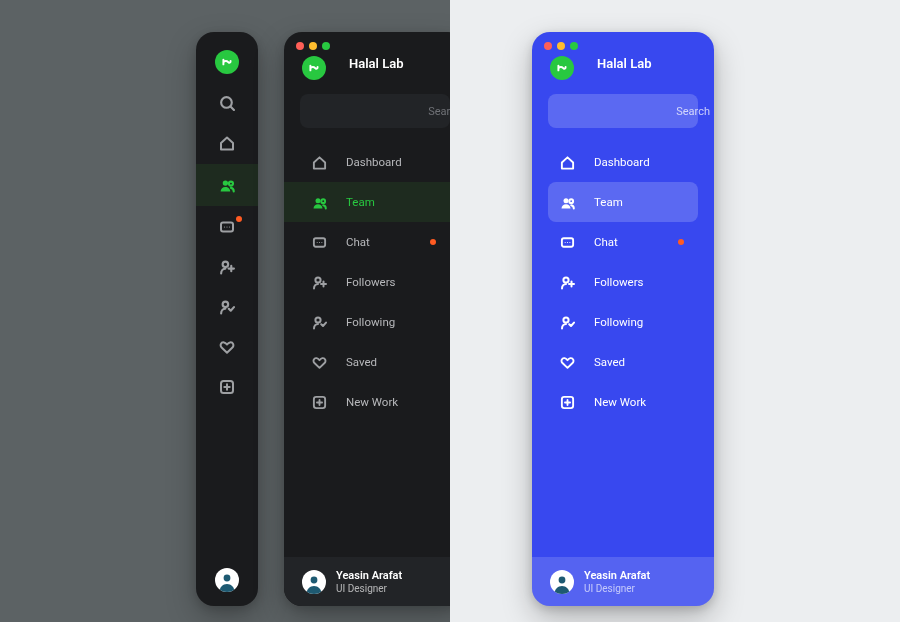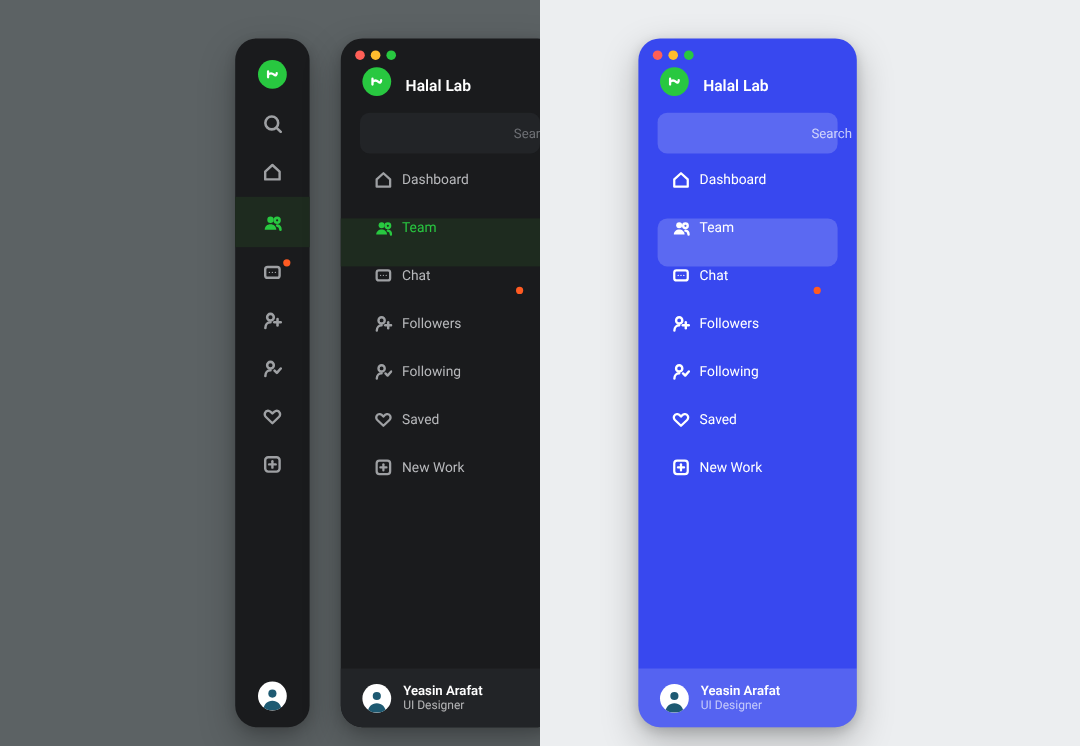--- a/index.html
+++ b/index.html
@@ -21,21 +21,21 @@
   }
   .panel-dark { background: var(--dark, #1a1b1d); color: #b7b8bb; }
   .panel-blue { background: var(--blue, #3848ef); color: #ffffff; }
 
   .tl-dots { display: flex; gap: 5px; padding: 10px 12px 0; }
   .tl-dots span { width: 8px; height: 8px; border-radius: 50%; }
   .dot-r { background: #ff5f57; }
   .dot-y { background: #ffbd2e; }
   .dot-g { background: #28c840; }
 
-  .brand { display: flex; align-items: flex-end; gap: 12px; padding: 6px 18px 14px; }
+  .brand { display: flex; align-items: flex-start; gap: 23px; padding: 6px 18px 14px; }
   .brand-logo {
     width: 24px; height: 24px; border-radius: 50%;
     background: #28c840; display: flex; align-items: center; justify-content: center;
   }
   .brand-logo svg { width: 12px; height: 12px; stroke: #fff; stroke-width: 2.4; fill: none; stroke-linecap: round; }
   .brand-name { font-size: 13px; font-weight: 600; color: #fff; }
 
   
   .search {
     margin: 0 16px 10px;
@@ -53,21 +53,21 @@
   .panel-dark .search input::placeholder { color: #6f7176; }
   .panel-blue .search input::placeholder { color: rgba(255,255,255,.72); }
   .search svg, .item svg { width: 15px; height: 15px; stroke-width: 2; fill: none; stroke: currentColor; stroke-linecap: round; stroke-linejoin: round; }
   .panel-dark .search svg { color: #9ea0a3; }
   .panel-blue .search svg { color: #fff; }
 
   
   .menu { padding: 4px 16px 0; flex: 1; }
   .item {
     height: 40px;
-    display: flex; gap: 8px;
+    display: flex; align-items: center; gap: 19px;
     padding: 0 12px;
     border-radius: 8px;
     font-size: 11.5px;
     position: relative;
     cursor: pointer;
     color: inherit;
   }
   .panel-dark .item { color: #b7b8bb; }
   .panel-dark .item svg { color: #9ea0a3; }
   .item.active {}

